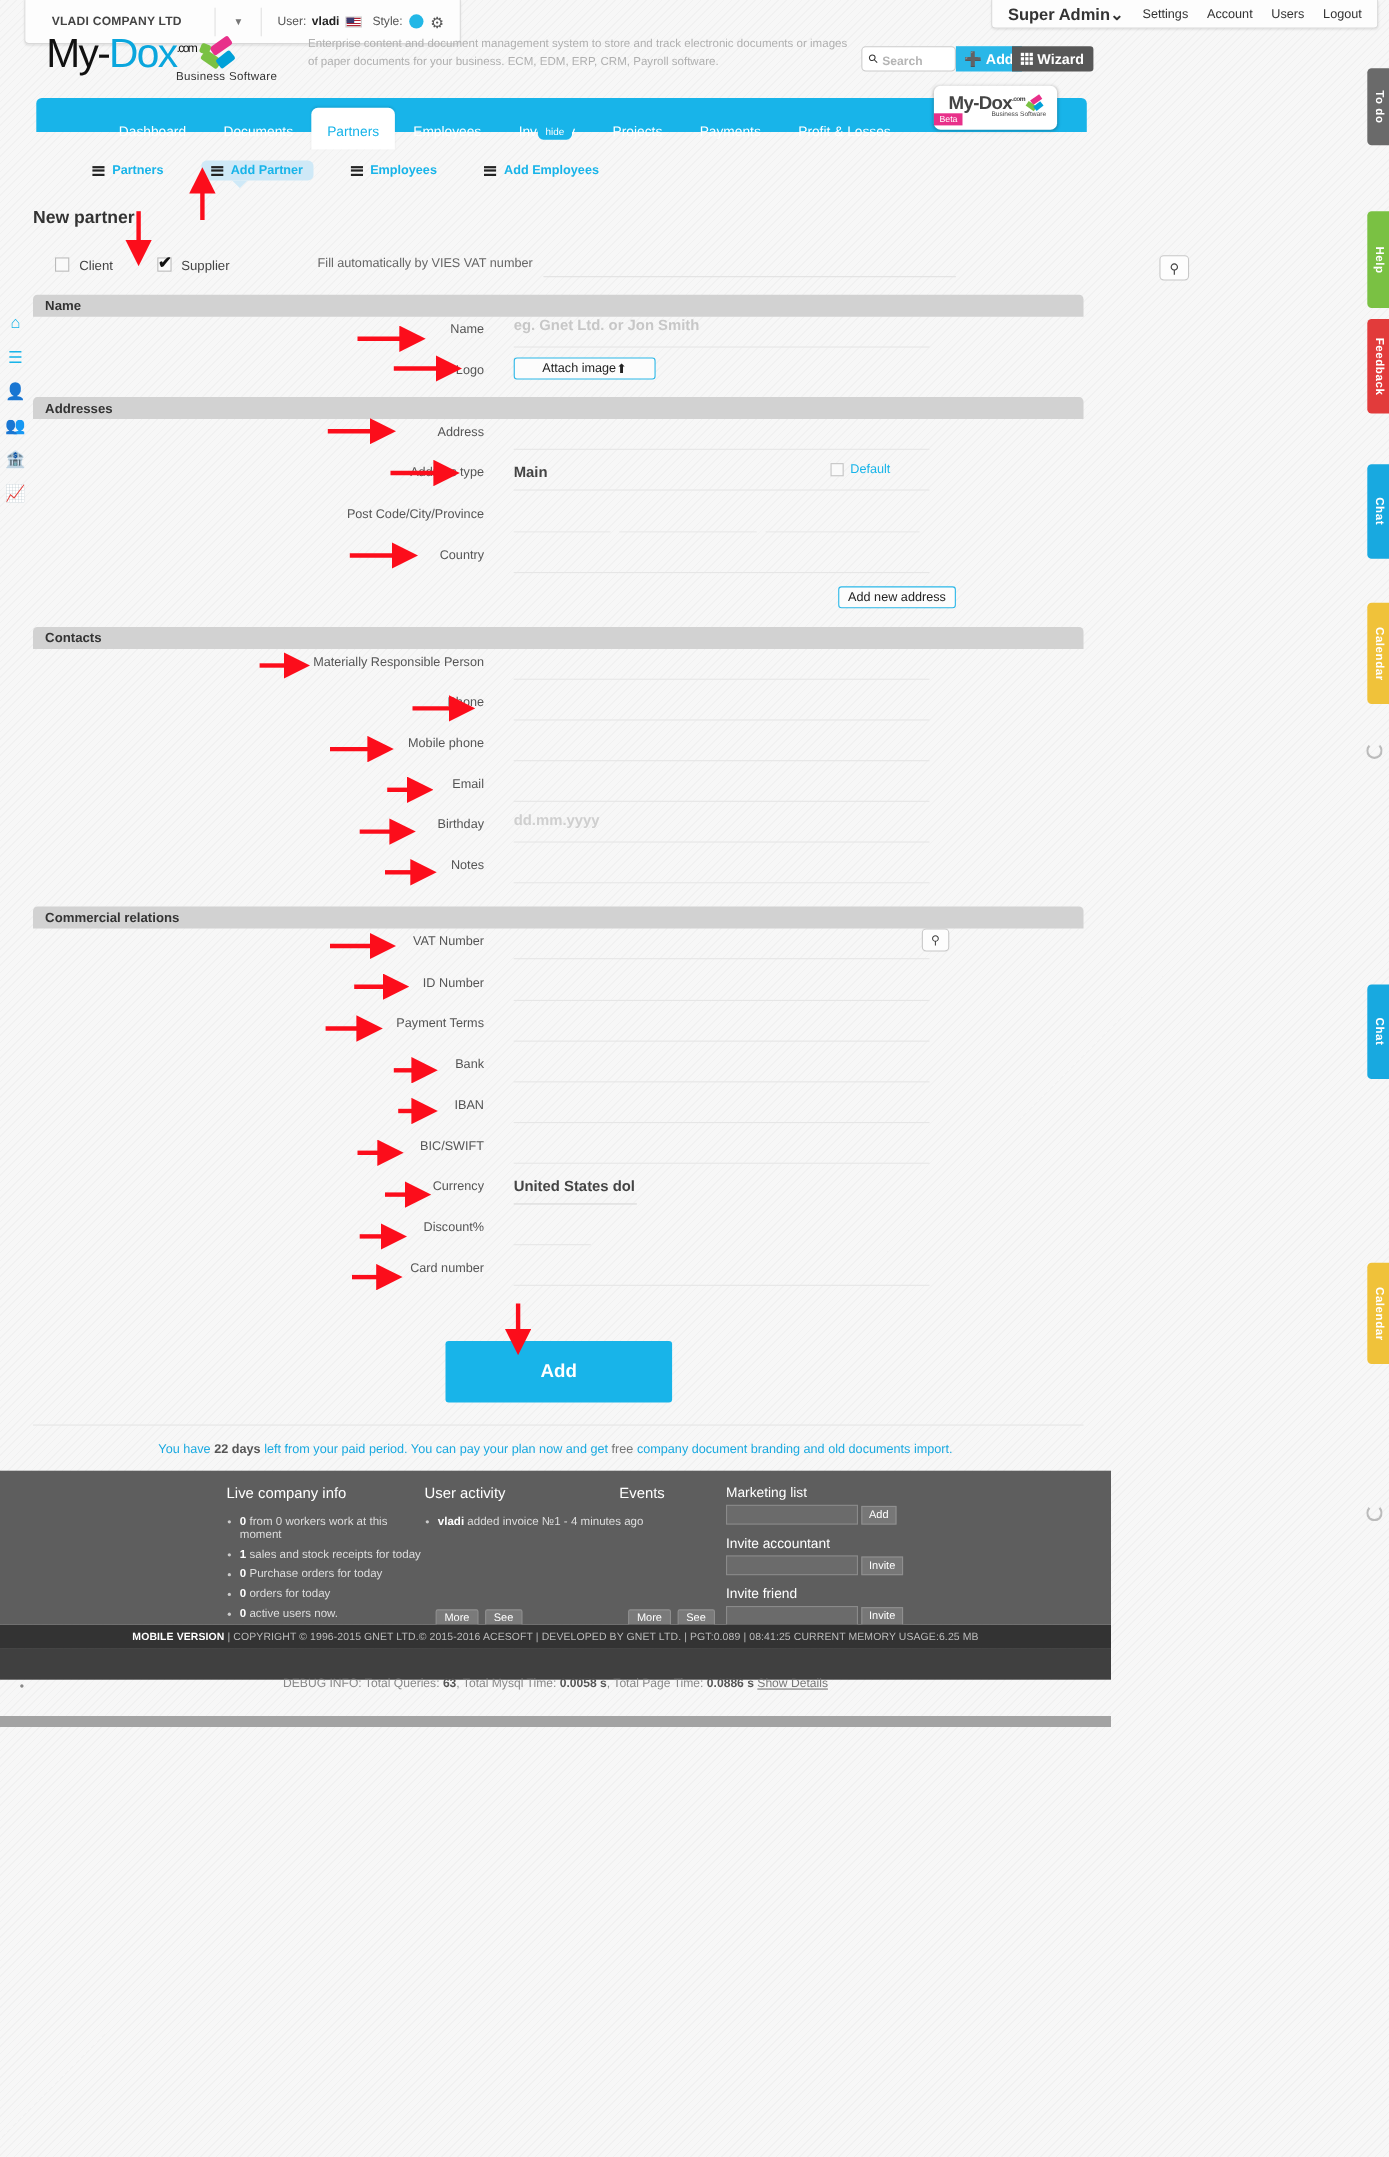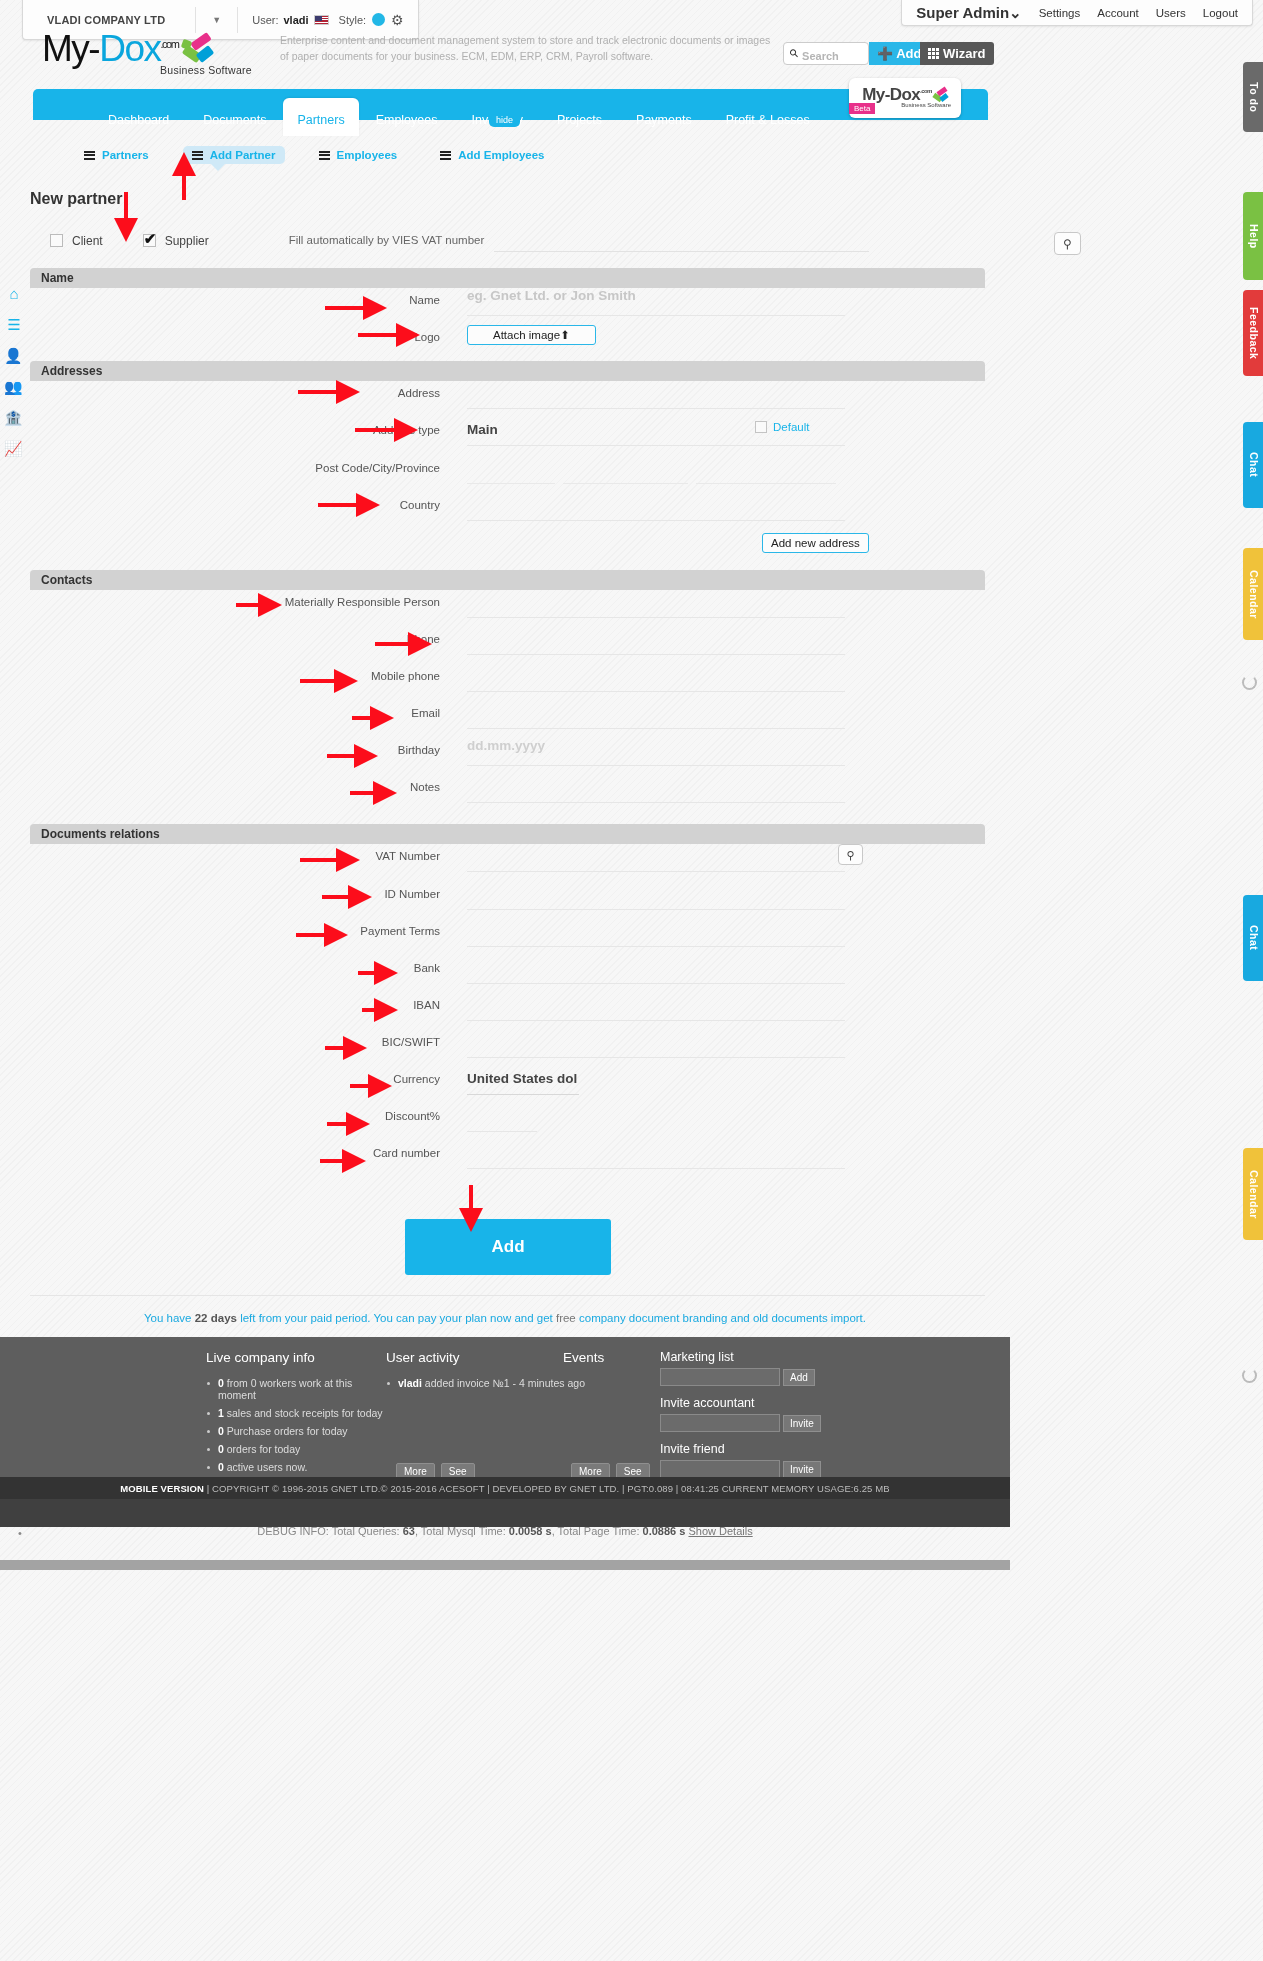--- a/index.html
+++ b/index.html
@@ -432,21 +432,21 @@
         <div class="line full"><span class="ph light">dd.mm.yyyy</span></div>
       </div>
   </div>
   <div class="row">
     <div class="lbl">Notes</div>
     <div class="fld">
         <div class="line full"></div>
       </div>
   </div>
 
-  <div class="sect-head" style="margin-top:12px">Documents relations</div>
+  <div class="sect-head" style="margin-top:12px">Commercial relations</div>
   <div class="row" style="height:38px">
     <div class="lbl">VAT Number</div>
     <div class="fld">
       <div class="line full"></div>
       <span class="srch-sm">⚲</span>
     </div>
   </div>
   <div class="row">
     <div class="lbl">ID Number</div>
     <div class="fld">

